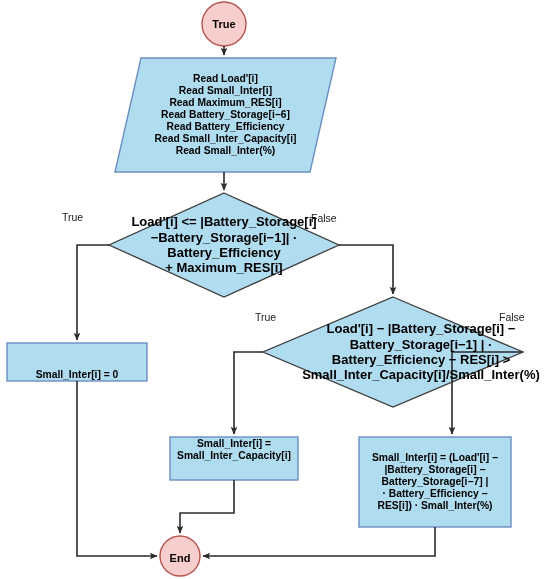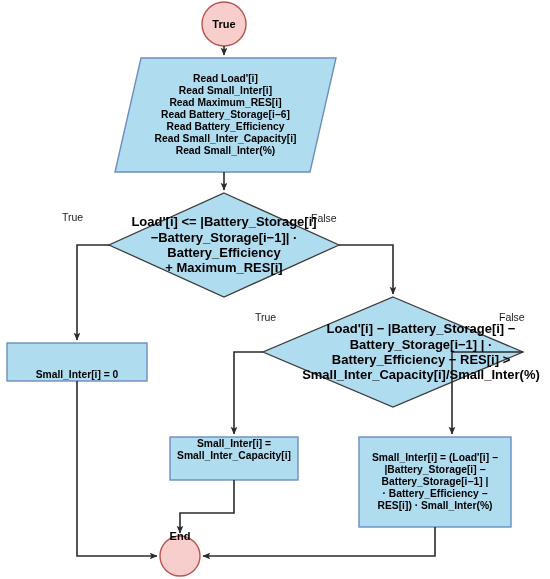--- a/index.html
+++ b/index.html
@@ -123,25 +123,25 @@
 Battery_Storage[i−1] | · Battery_Efficiency − RES[i] &gt;
 Small_Inter_Capacity[i]/Small_Inter(%)</div>
 
   <div class="node-text proc-label" style="left:7px; top:343px; width:140px; height:38px;margin-top:13px;">Small_Inter[i] = 0</div>
 
   <div class="node-text proc-label" style="left:170px; top:437px; width:128px; height:26px;">Small_Inter[i] =
 Small_Inter_Capacity[i]</div>
 
   <div class="node-text proc-label" style="left:359px; top:437px; width:152px; height:90px;">Small_Inter[i] = (Load'[i] −
 |Battery_Storage[i] −
-Battery_Storage[i−1] |
+Battery_Storage[i−7] |
 · Battery_Efficiency −
 RES[i]) · Small_Inter(%)</div>
 
-  <div class="node-text terminal-label" style="left:160px; top:516px; width:40px; height:40px;border-radius:6px;">End</div>
+  <div class="node-text terminal-label" style="left:160px; top:538px; width:40px; height:40px;border-radius:6px;">End</div>
 
   <div class="edge-label" style="left:62px; top:211px;">True</div>
 
   <div class="edge-label" style="left:311px; top:212px;">False</div>
 
   <div class="edge-label" style="left:255px; top:311px;">True</div>
 
   <div class="edge-label" style="left:499px; top:311px;">False</div>
 
 </div>

